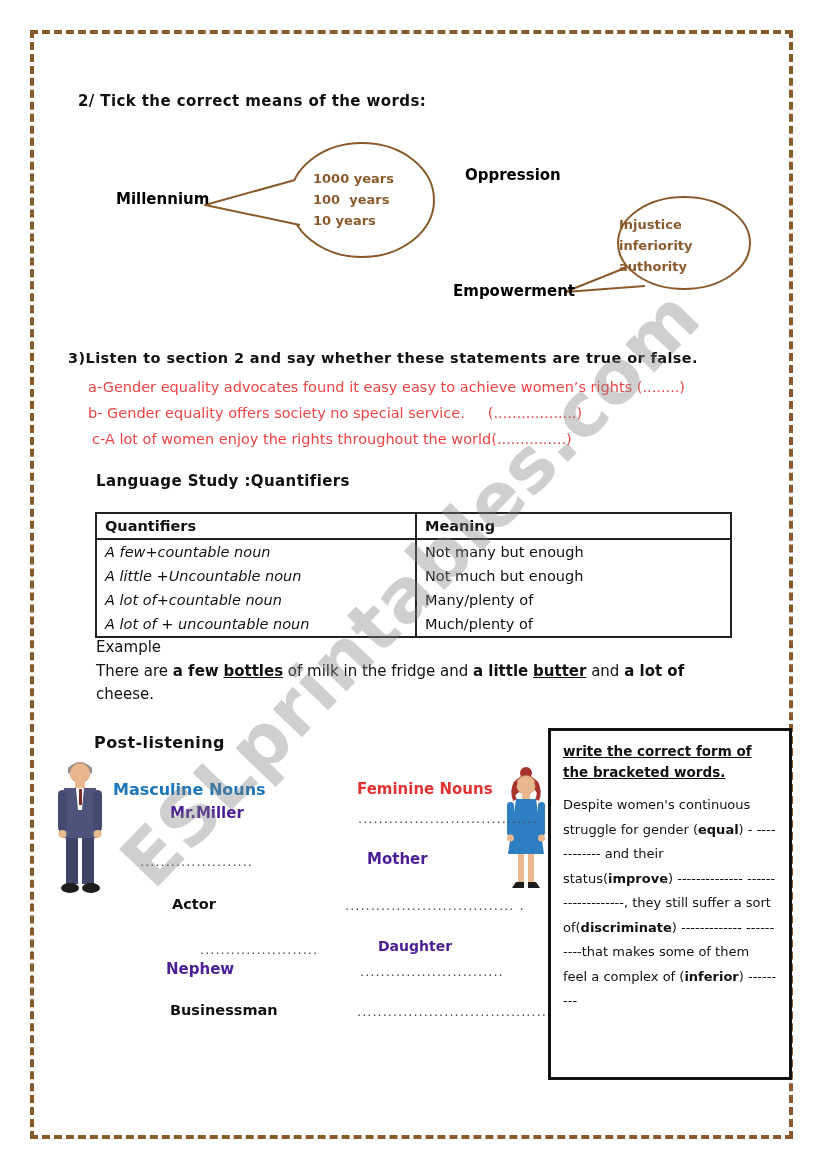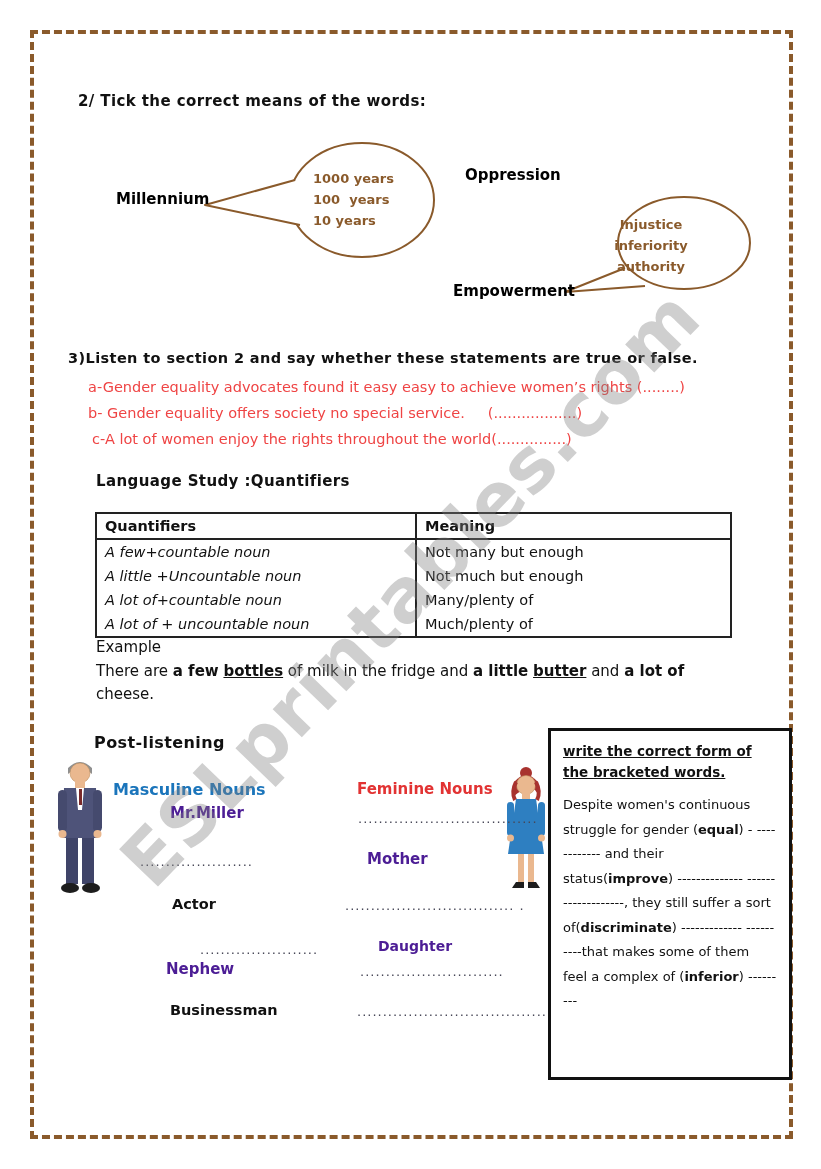--- a/index.html
+++ b/index.html
@@ -55,21 +55,21 @@
     <span class="pre">10 years</span>
   </div>
   <div class="abs word" style="left:116px; top:190px;">Millennium</div>
 
   <div class="abs word" style="left:465px; top:166px;">Oppression</div>
 
   <svg class="abs" style="left:550px; top:193px;" width="210" height="110" viewBox="0 0 210 110">
     <ellipse cx="134" cy="50" rx="66" ry="46" fill="#ffffff" stroke="#8a5a2b" stroke-width="2"></ellipse>
     <path d="M75 75 L15 99 L95 93" fill="#ffffff" stroke="#8a5a2b" stroke-width="2" stroke-linejoin="round"></path>
   </svg>
-  <div class="abs bubble-text" style="left:586px; top:214px; width:130px; text-align:center;">
+  <div class="abs bubble-text" style="left:619px; top:214px; width:130px; text-align:left;">
     <span>Injustice</span>
     <span>inferiority</span>
     <span>authority</span>
   </div>
   <div class="abs word" style="left:453px; top:282px;">Empowerment</div>
 
   <div class="abs h-bold" style="left:68px; top:350px; font-size:14.5px;">3)Listen to section 2 and say whether these statements are true or false.</div>
   <div class="abs listen-item pre" style="left:88px; top:377px;">a-Gender equality advocates found it easy easy to achieve women’s rights (........)</div>
   <div class="abs listen-item pre" style="left:88px; top:403px;">b- Gender equality offers society no special service.     (..................)</div>
   <div class="abs listen-item pre" style="left:92px; top:429px;">c-A lot of women enjoy the rights throughout the world(...............)</div>

